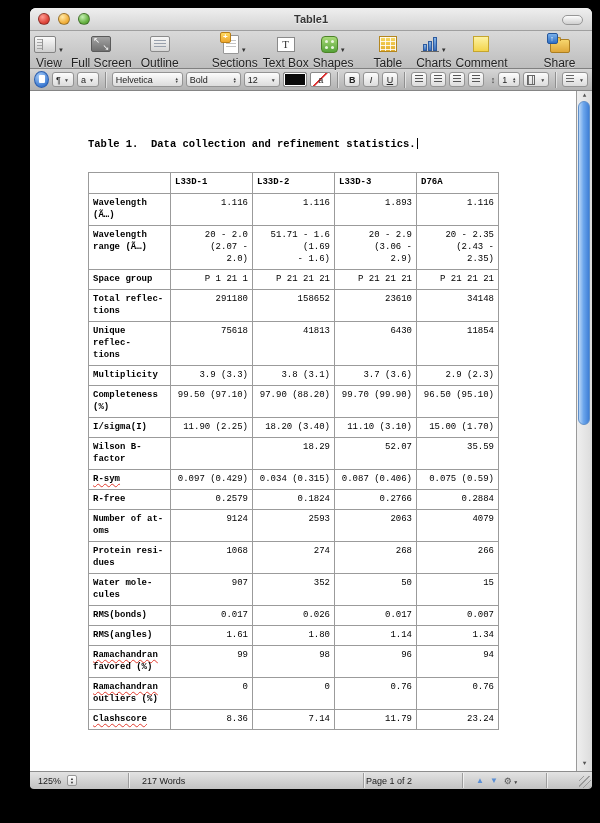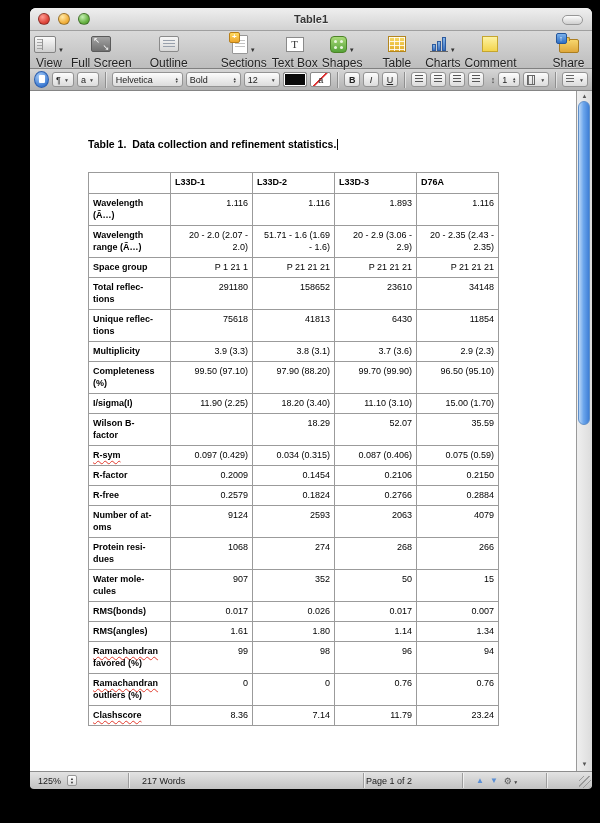--- a/index.html
+++ b/index.html
@@ -88,21 +88,21 @@
          background:linear-gradient(135deg, #fff 44%, #d33 46%, #d33 52%, #fff 54%);
          font-size:9px;color:#222;display:flex;align-items:center;justify-content:center;}
   .mini{width:17px;justify-content:center;font-weight:bold;}
   .mini.it{font-style:italic;font-weight:normal;}
   .mini.un{text-decoration:underline;font-weight:normal;}
   .alignicon{width:12px;height:9px;background:repeating-linear-gradient(#555 0 1px, transparent 1px 3px);}
   .colicon{width:12px;height:10px;border:1px solid #666;box-sizing:border-box;
            background:repeating-linear-gradient(90deg,#777 0 1px, transparent 1px 4px);}
   .listicon{width:13px;height:9px;background:repeating-linear-gradient(#666 0 1px, transparent 1px 3px);}
   
-  .content{height:680px;display:flex;background:#fff;position:relative;}
+  .content{height:680px;display:flex;background:#fff;position:relative;font-family:Liberation Mono, monospace;}
   .doc{flex:1;overflow:hidden;position:relative;}
   .doc-title{margin:47px 0 8px 58px;font-size:10.5px;font-weight:bold;color:#000;}
   .txtcursor{display:inline-block;width:1px;height:11px;background:#000;margin-left:1px;vertical-align:-2px;}
   table.stats{border-collapse:collapse;table-layout:fixed;margin-left:58px;width:410px;margin-top:22px;}
   table.stats col{width:82px;}
   table.stats th, table.stats td{border:1px solid #9b9b9b;vertical-align:top;padding:3px 4px 4px 4px;
         font-size:9px;line-height:12px;overflow:hidden;}
   table.stats th{text-align:left;font-weight:bold;height:13px;}
   td.rlabel{font-weight:bold;white-space:pre-line;}
   td.rval{text-align:right;white-space:pre-line;}
@@ -148,21 +148,21 @@
           <span class="caret-dn">▼</span>
         </div>
       <div class="tlbl">View</div>
     </div>
     <div class="tbtn" style="margin-left:7px">
       <div class="icwrap">
           <span class="ic ic-fullscreen"></span>
         </div>
       <div class="tlbl">Full Screen</div>
     </div>
-    <div class="tbtn" style="margin-left:18px">
+    <div class="tbtn" style="margin-left:9px">
       <div class="icwrap">
           <span class="ic ic-outline"></span>
         </div>
       <div class="tlbl">Outline</div>
     </div>
     <div class="tbtn" style="margin-left:33px">
       <div class="icwrap">
           <span class="ic ic-sections"></span>
           <span class="caret-dn">▼</span>
         </div>
@@ -394,27 +394,20 @@
               <td class="rval">35.59</td>
             </tr>
             <tr>
               <td class="rlabel"><span class="sp">R-sym</span></td>
               <td class="rval">0.097 (0.429)</td>
               <td class="rval">0.034 (0.315)</td>
               <td class="rval">0.087 (0.406)</td>
               <td class="rval">0.075 (0.59)</td>
             </tr>
             <tr>
-              <td class="rlabel"><span>R-factor</span></td>
-              <td class="rval">0.2009</td>
-              <td class="rval">0.1454</td>
-              <td class="rval">0.2106</td>
-              <td class="rval">0.2150</td>
-            </tr>
-            <tr>
               <td class="rlabel"><span>R-free</span></td>
               <td class="rval">0.2579</td>
               <td class="rval">0.1824</td>
               <td class="rval">0.2766</td>
               <td class="rval">0.2884</td>
             </tr>
             <tr>
               <td class="rlabel"><span>Number of at-</span><br><span>oms</span></td>
               <td class="rval">9124</td>
               <td class="rval">2593</td>

